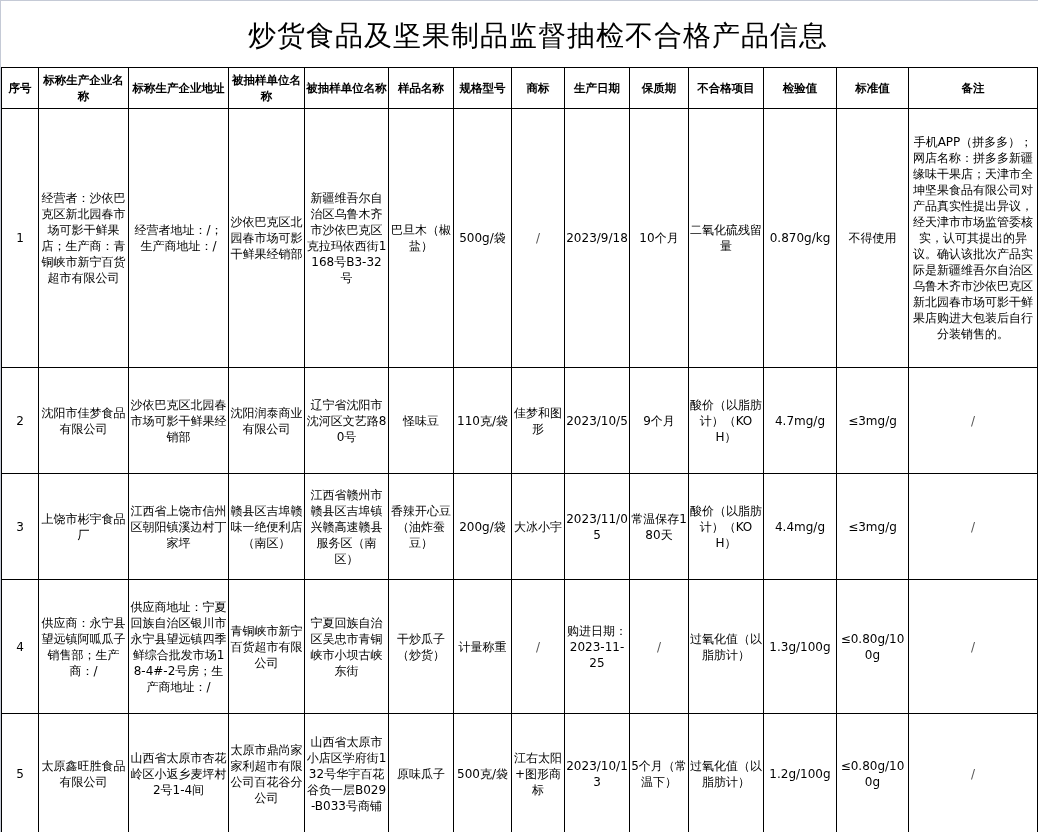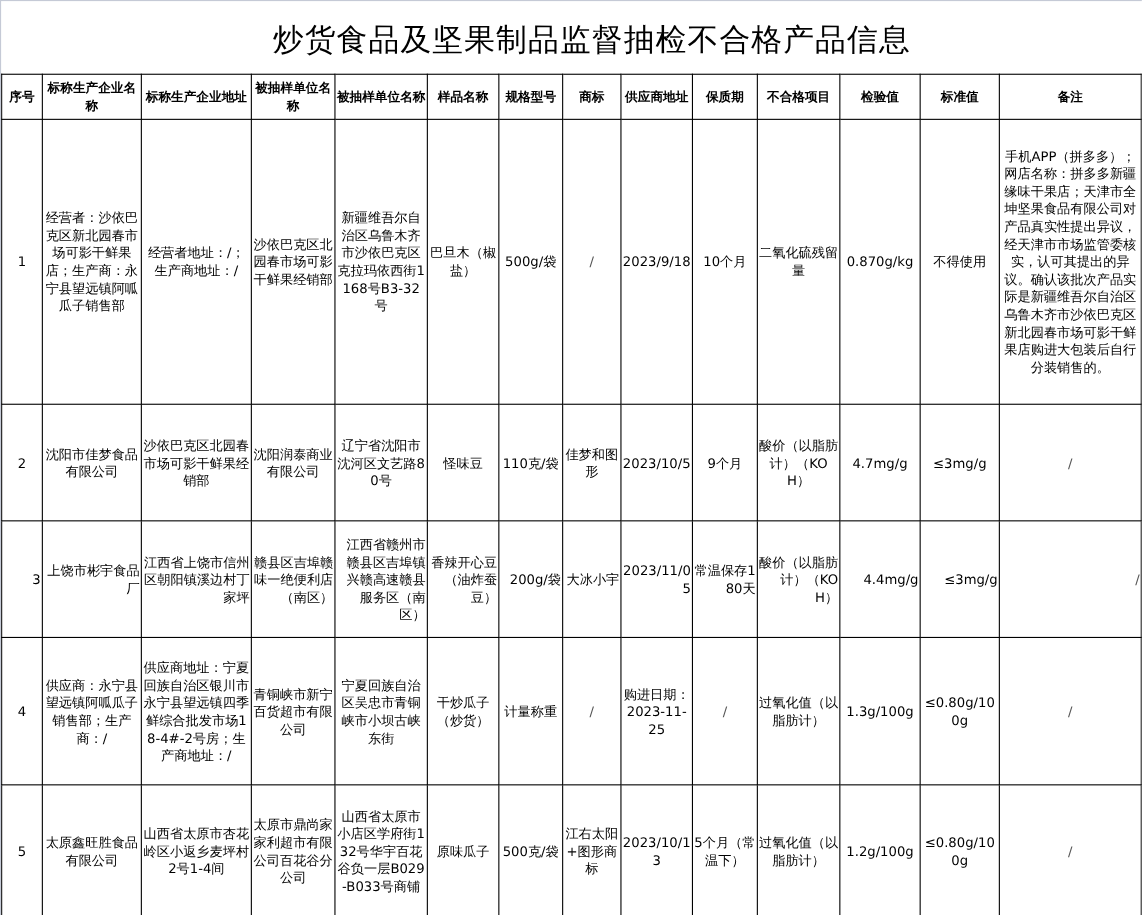--- a/index.html
+++ b/index.html
@@ -32,21 +32,21 @@
   }
   table.report th {
     font-family: "DejaVu Sans", "Liberation Sans", sans-serif;
     font-weight: bold; font-size: 11.5px; height: 40px;
   }
   table.report td { font-family: "DejaVu Sans", "Liberation Sans", sans-serif; }
   td.num, td.mono { font-family: "DejaVu Serif", "Liberation Serif", serif; font-size: 11.5px; }
   td.remarks { font-size: 11.5px; line-height: 15px; padding: 0 2px; }
   tr.r1 td { height: 258px; }
   tr.r2 td { height: 105px; }
-  tr.r3 td { height: 105px; text-align: right; }
+  tr.r3 td { height: 105px; }
   tr.r4 td { height: 133px; }
   tr.r5 td { height: 120px; }
   .slash { color: #555; }
 </style>
 </head>
 <body>
 
 <div class="page-title">炒货食品及坚果制品监督抽检不合格产品信息</div>
 
 <table class="report">
@@ -69,32 +69,32 @@
   <thead>
     <tr>
       <th>序号</th>
       <th>标称生产企业名称</th>
       <th>标称生产企业地址</th>
       <th>被抽样单位名称</th>
       <th>被抽样单位名称</th>
       <th>样品名称</th>
       <th>规格型号</th>
       <th>商标</th>
-      <th>供应商地址</th>
+      <th>生产日期</th>
       <th>保质期</th>
       <th>不合格项目</th>
       <th>检验值</th>
       <th>标准值</th>
       <th>备注</th>
     </tr>
   </thead>
   <tbody>
     <tr class="r1">
       <td class="num">1</td>
-      <td>经营者：沙依巴克区新北园春市场可影干鲜果店；生产商：永宁县望远镇阿呱瓜子销售部</td>
+      <td>经营者：沙依巴克区新北园春市场可影干鲜果店；生产商：青铜峡市新宁百货超市有限公司</td>
       <td>经营者地址：/；生产商地址：/</td>
       <td>沙依巴克区北园春市场可影干鲜果经销部</td>
       <td>新疆维吾尔自治区乌鲁木齐市沙依巴克区克拉玛依西街1168号B3-32号</td>
       <td>巴旦木（椒盐）</td>
       <td class="mono">500g/袋</td>
       <td class="slash">/</td>
       <td class="mono">2023/9/18</td>
       <td>10个月</td>
       <td>二氧化硫残留量</td>
       <td class="mono">0.870g/kg</td>

